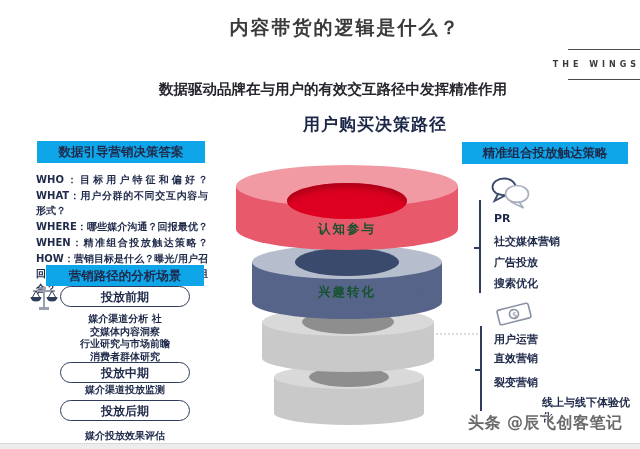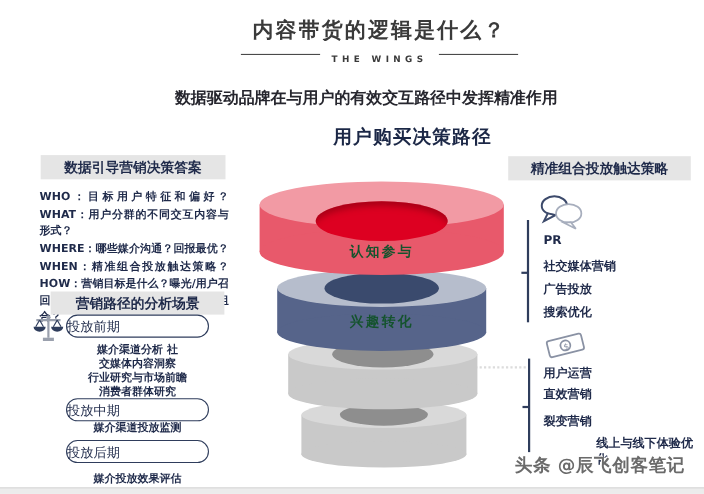--- a/index.html
+++ b/index.html
@@ -5,41 +5,41 @@
   html,body{margin:0;padding:0;}
   body{
     width:640px;height:449px;position:relative;overflow:hidden;background:#ffffff;
     font-family:"DejaVu Sans","Liberation Sans",sans-serif;color:#1f2b4d;
   }
   .abs{position:absolute;}
 
   
   .title{top:15px;left:50px;width:590px;text-align:center;font-size:19px;font-weight:bold;
          color:#3a3a3a;letter-spacing:2px;}
-  .brand-row{top:49px;left:50px;width:590px;display:flex;align-items:flex-start;justify-content:center;gap:10px;}
+  .brand-row{top:49px;left:50px;width:590px;display:flex;align-items:flex-end;justify-content:center;gap:10px;flex-direction:column;}
   .brand-line{width:72px;height:1px;background:#4a4a4a;}
   .brand-text{font-size:8px;font-weight:bold;color:#3a3a3a;letter-spacing:4px;}
   .subtitle{top:80px;left:26px;width:614px;text-align:center;font-size:14.5px;font-weight:bold;color:#26262e;}
   .diagram-title{top:113px;left:110px;width:530px;text-align:center;font-size:17px;font-weight:bold;
                  color:#1b2746;letter-spacing:1px;}
 
   
-  .panel-heading{background:#e5e5e5;text-align:center;font-weight:bold;font-size:12.5px;color:#1f2a4a;
+  .panel-heading{background:#0ea5e9;text-align:center;font-weight:bold;font-size:12.5px;color:#1f2a4a;
                  line-height:22px;height:22px;}
   .lp-h1{top:141px;left:37px;width:168px;}
   .lp-h2{top:265px;left:46px;width:158px;height:21px;line-height:21px;}
   .rp-h{top:142px;left:462px;width:166px;}
 
   
   .questions{top:172px;left:36px;width:172px;font-size:10px;line-height:15px;font-weight:bold;
              color:#1f2a4a;text-align:justify;}
   .q{margin:0 0 1px 0;}
   .q.spread{text-align-last:justify;}
   .pill{width:130px;height:21px;border:1.5px solid #2f3d5c;border-radius:12px;background:#fff;
-        line-height:20px;font-size:12px;font-weight:normal;color:#1f2a4a;box-sizing:border-box;}
+        text-align:center;line-height:20px;font-size:12px;font-weight:bold;color:#1f2a4a;box-sizing:border-box;}
   .pill1{top:286px;left:60px;}
   .pill2{top:362px;left:60px;}
   .pill3{top:400px;left:60px;}
   .phase-details{left:40px;width:170px;text-align:center;font-size:10px;line-height:12.5px;
                  font-weight:bold;color:#1f2a4a;}
   .pd1{top:313px;}
   .pd2{top:384px;}
   .pd3{top:430px;}
 
   

